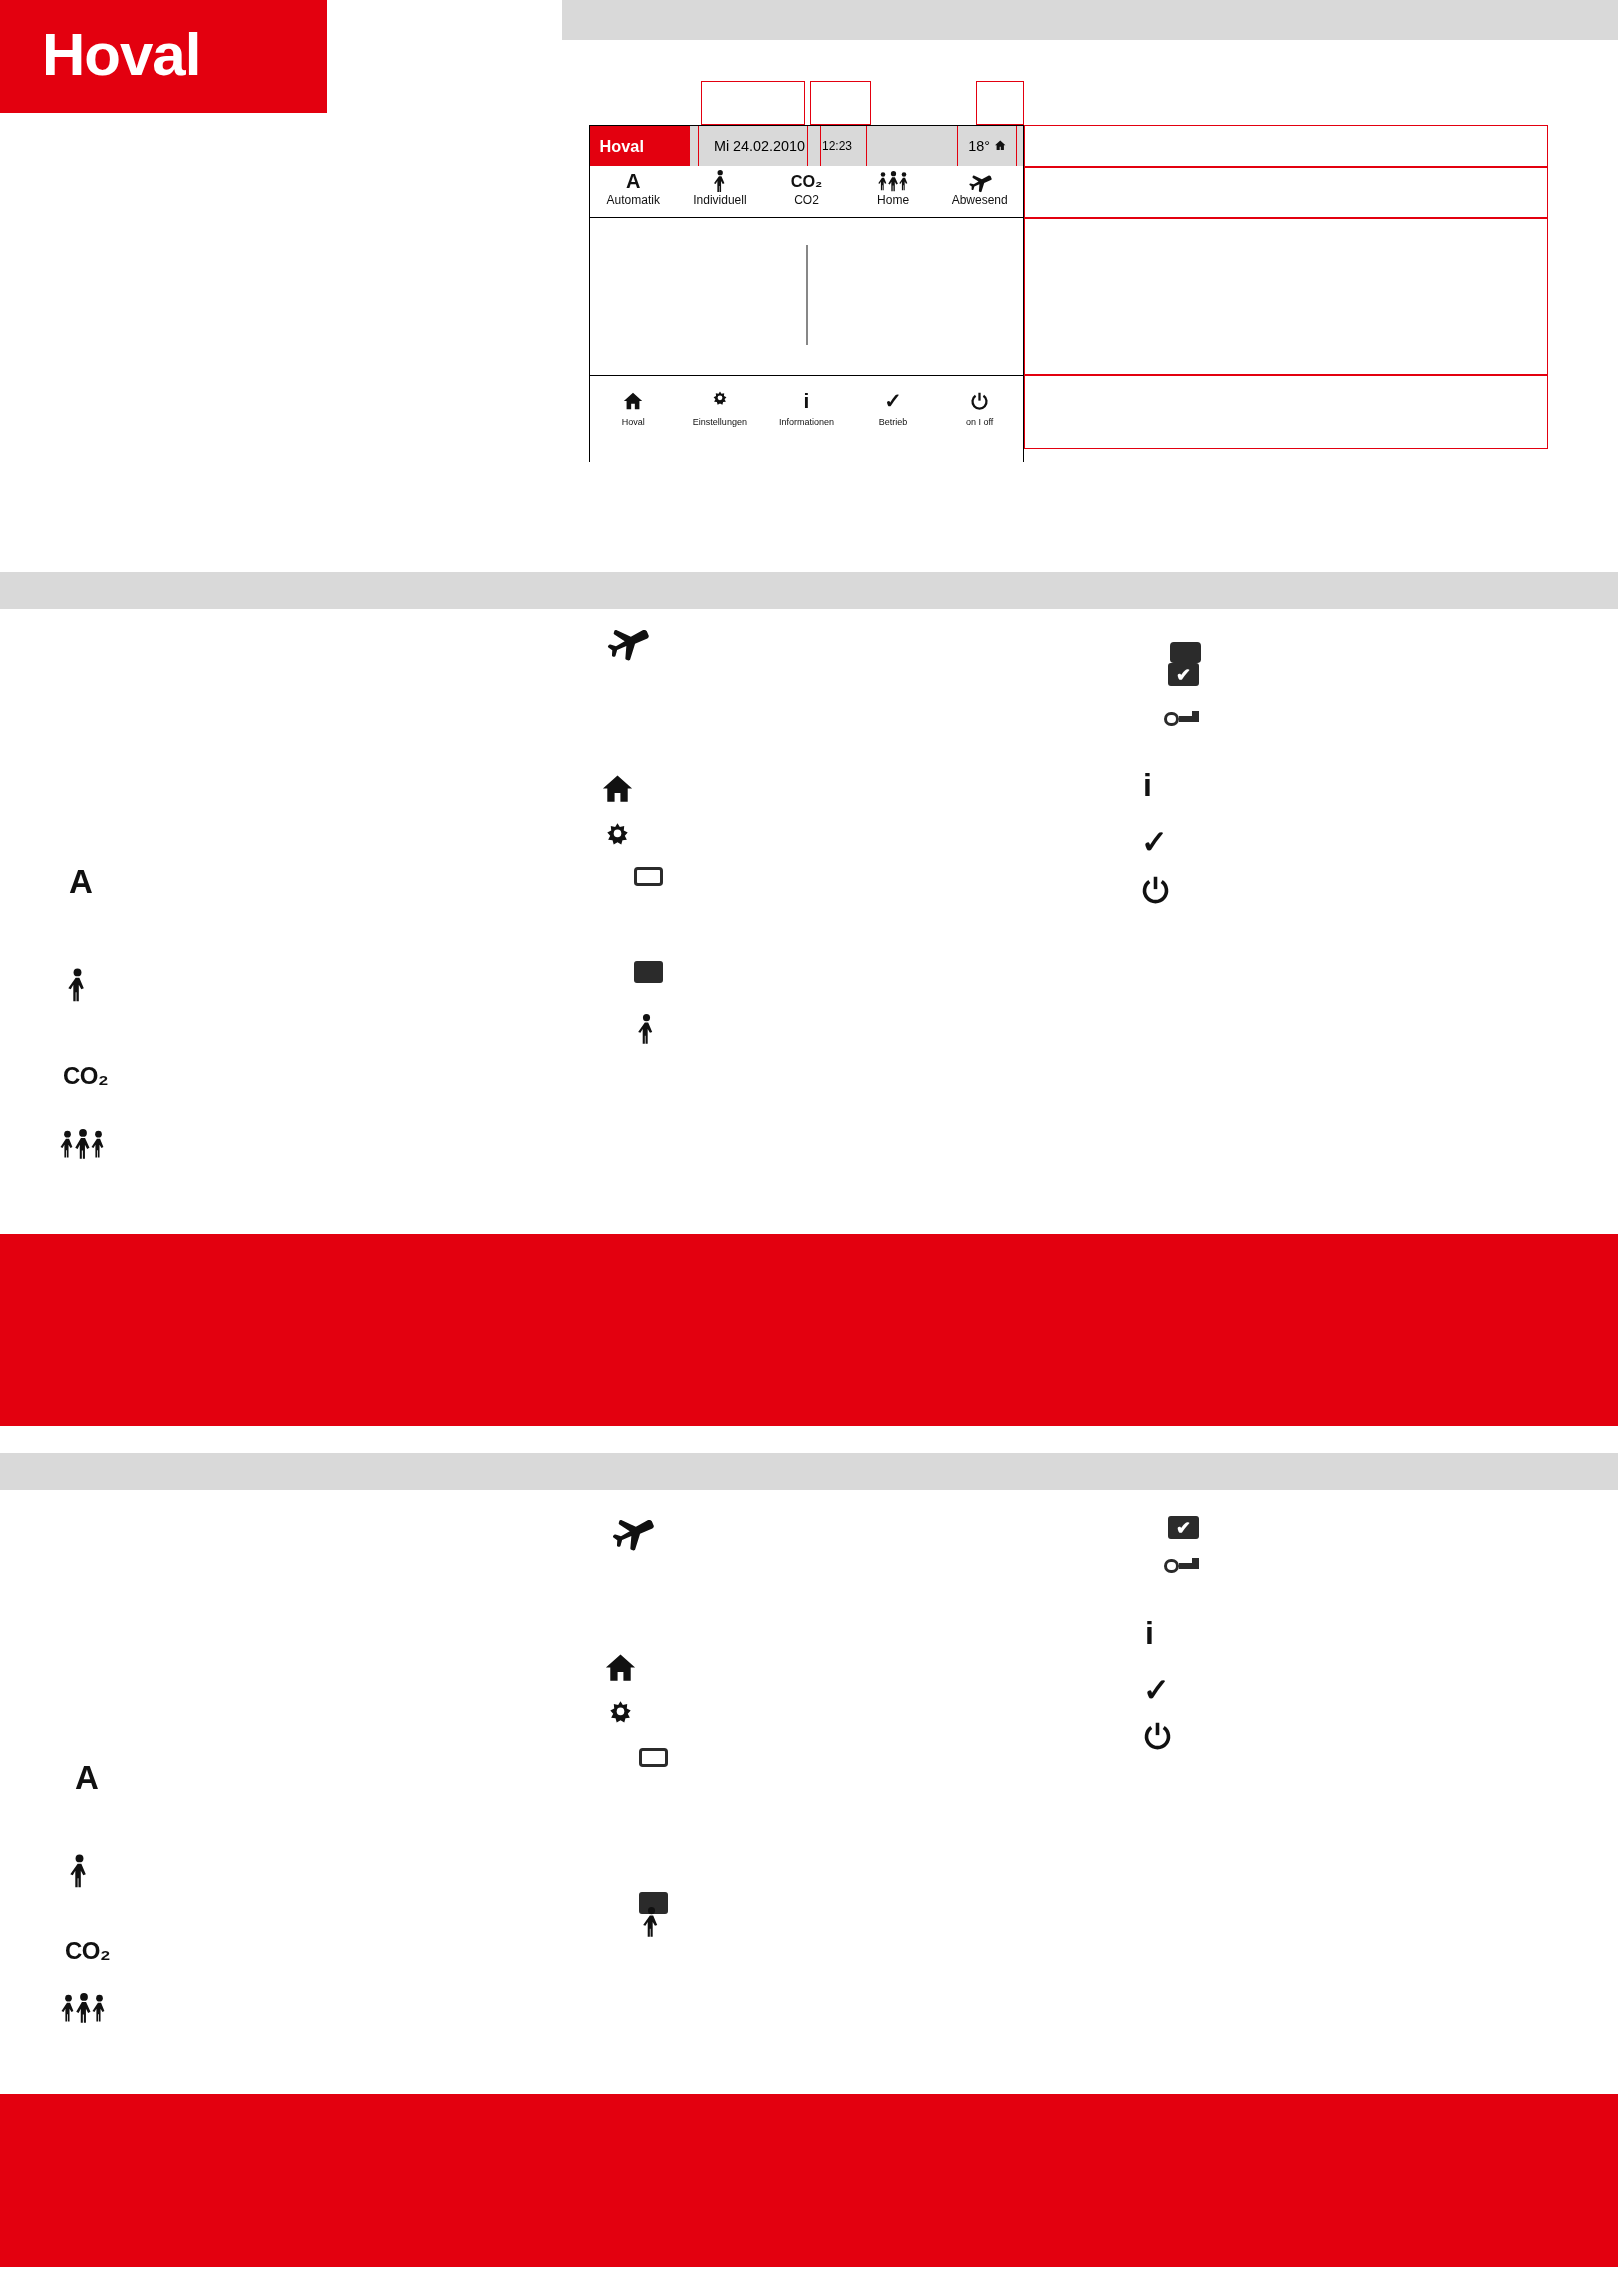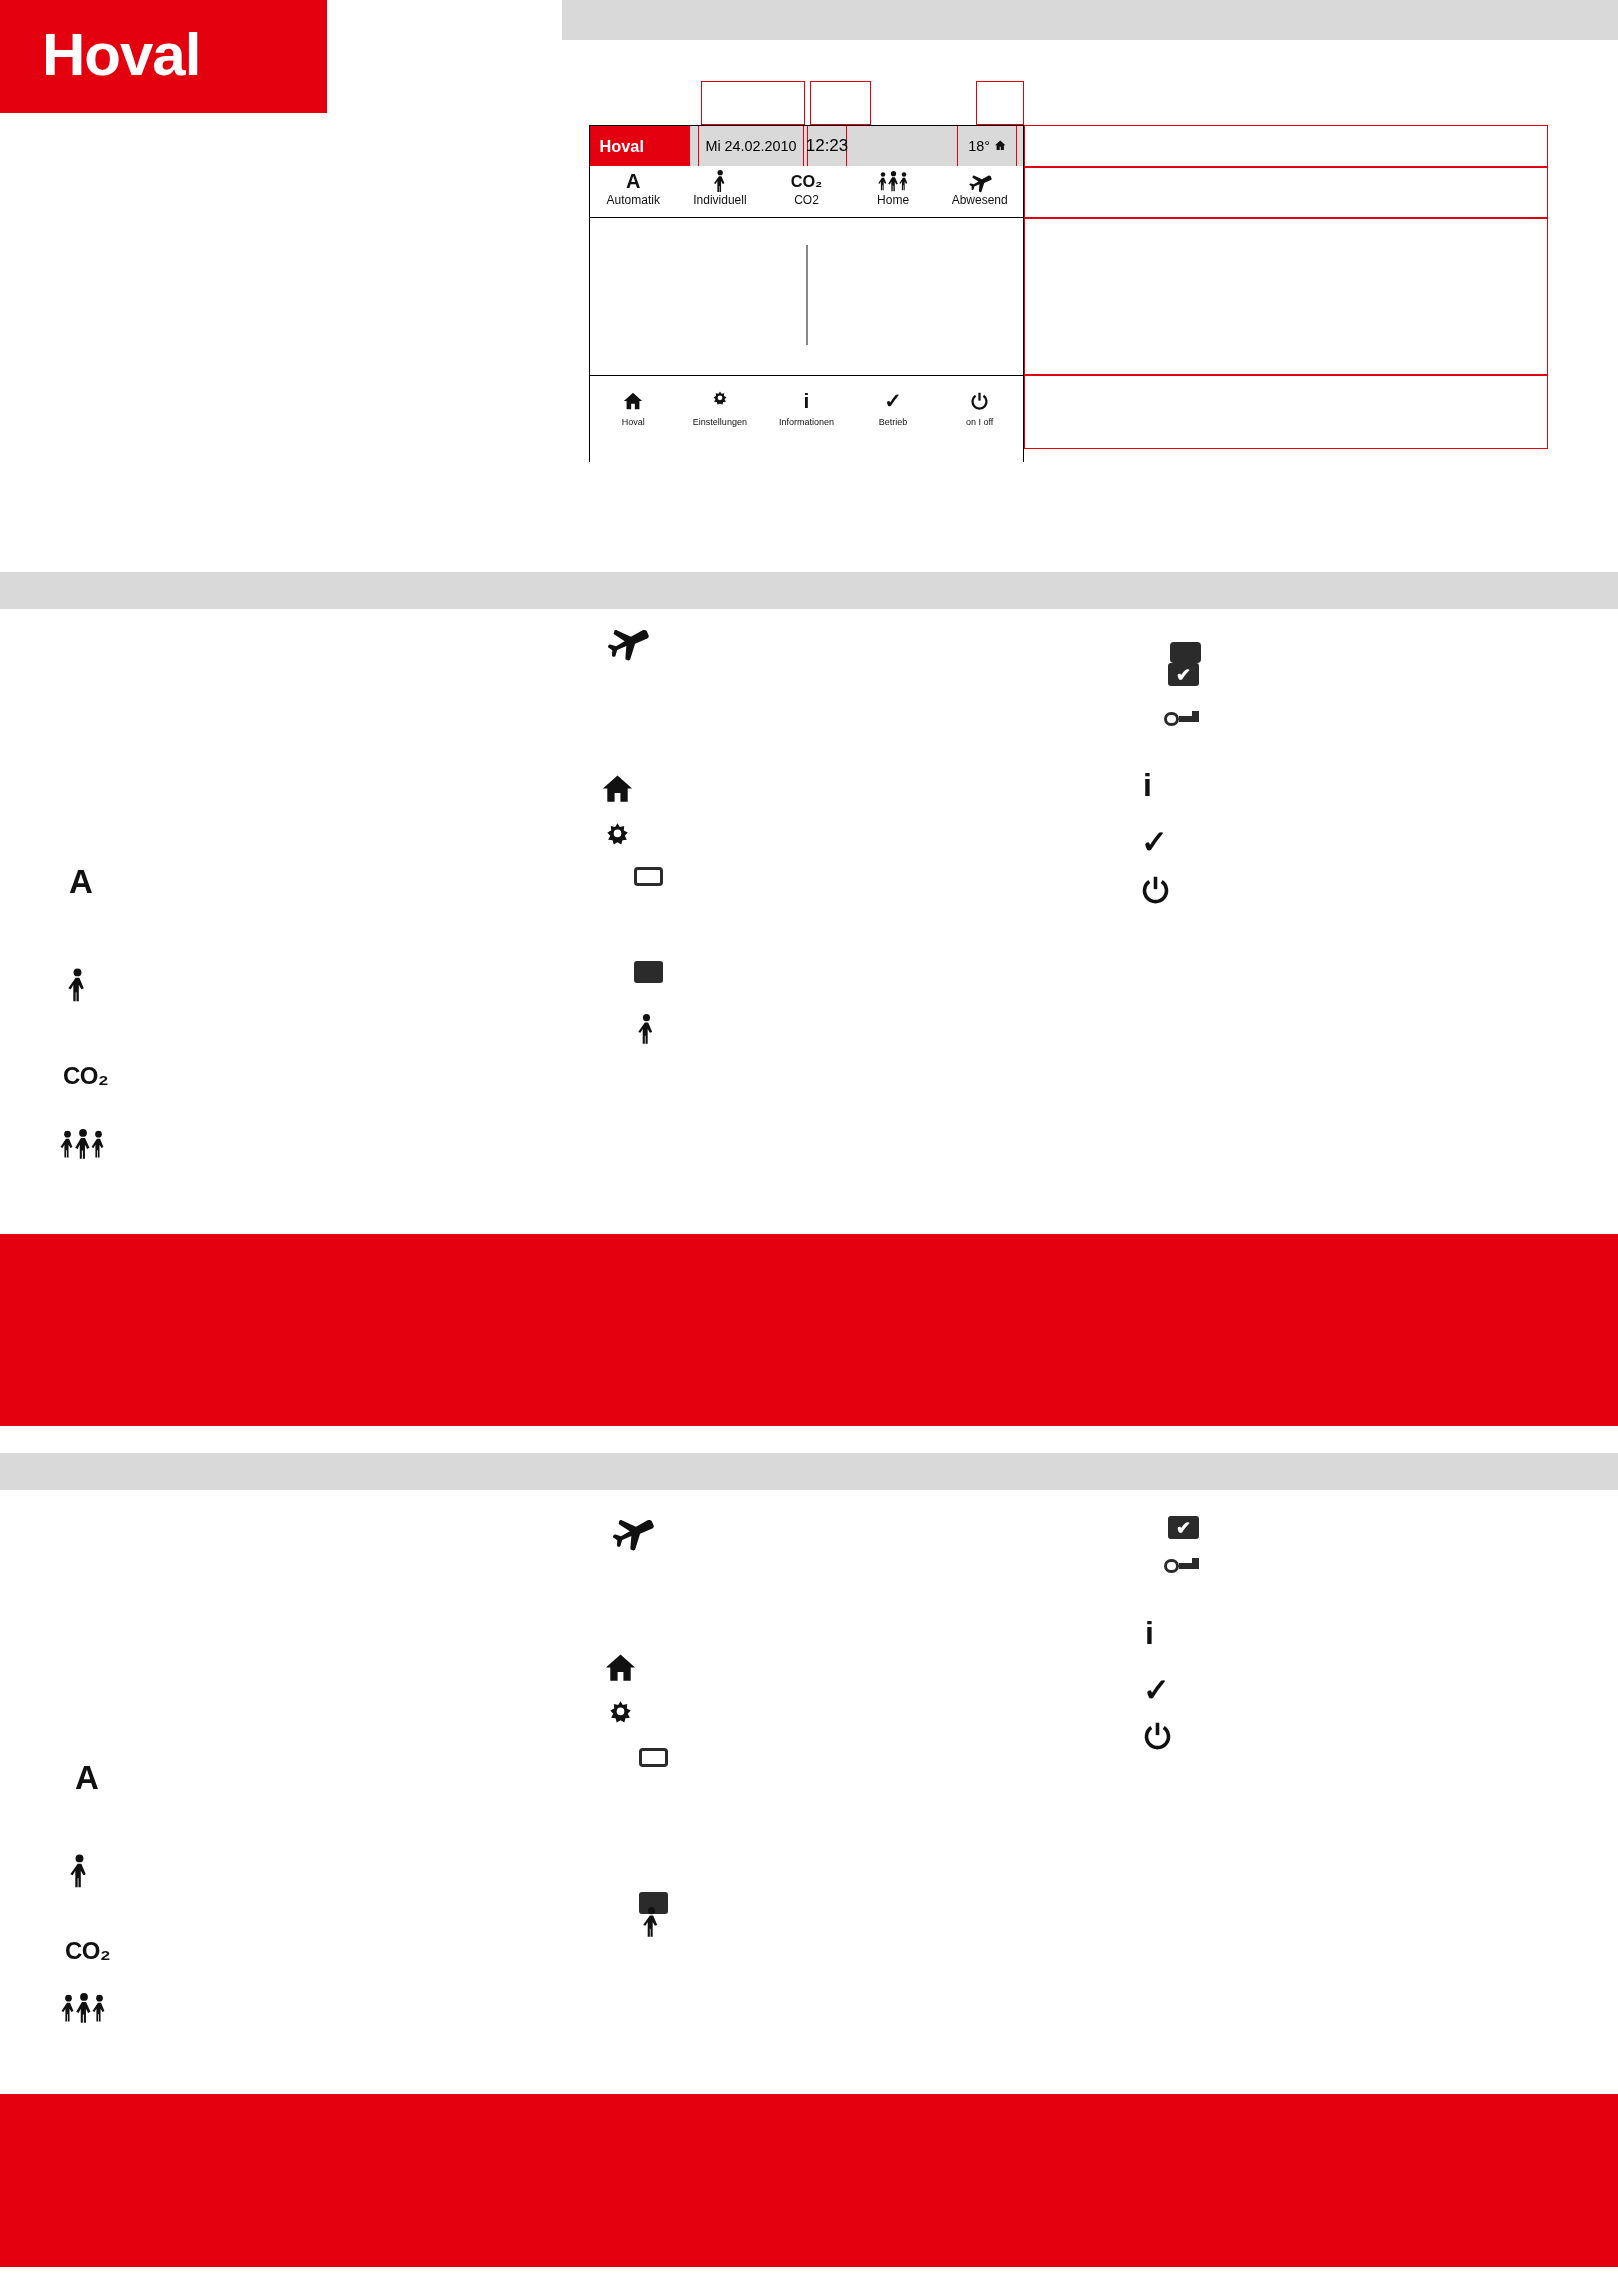--- a/index.html
+++ b/index.html
@@ -77,33 +77,33 @@
     font-size: 16.3px;
     font-weight: bold;
     display: flex;
     align-items: center;
     padding-left: 9.6px;
     box-sizing: border-box;
   }
   .status-date {
     position: absolute;
     left: 108px; top: 0;
-    width: 106px; height: 40px;
+    width: 123px; height: 40px;
     display: flex; align-items: center; justify-content: center;
     font-size: 14.4px; color: #000;
     border-left: 1.4px solid #e3000f;
     border-right: 1.4px solid #e3000f;
     box-sizing: border-box;
   }
   .status-time {
     position: absolute;
     left: 217px; top: 0;
-    width: 40px; height: 40px;
+    width: 60px; height: 40px;
     display: flex; align-items: center; justify-content: center;
-    font-size: 17px; color: #000;
+    font-size: 12px; color: #000;
     border-left: 1.4px solid #e3000f;
     border-right: 1.4px solid #e3000f;
     box-sizing: border-box;
   }
   .status-temp {
     position: absolute;
     right: 5.8px; top: 0;
     width: 60px; height: 40px;
     display: flex; align-items: center; justify-content: center;
     gap: 3.8px;

